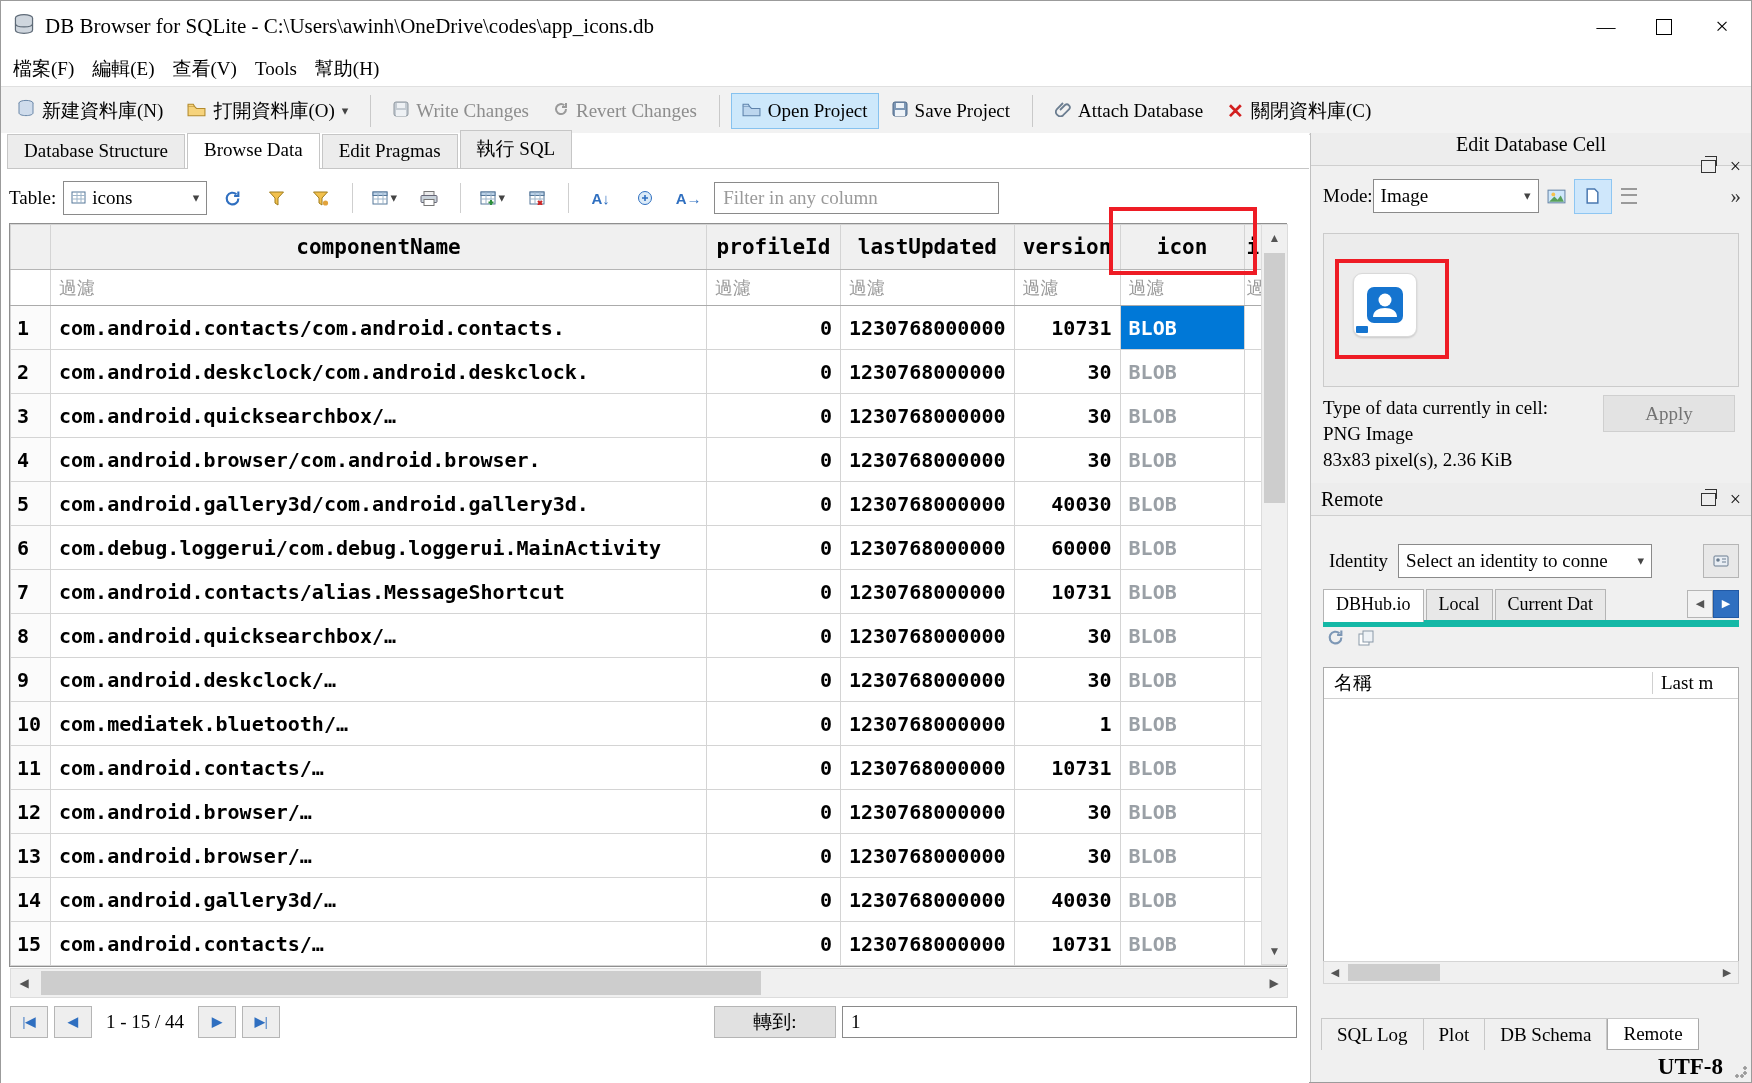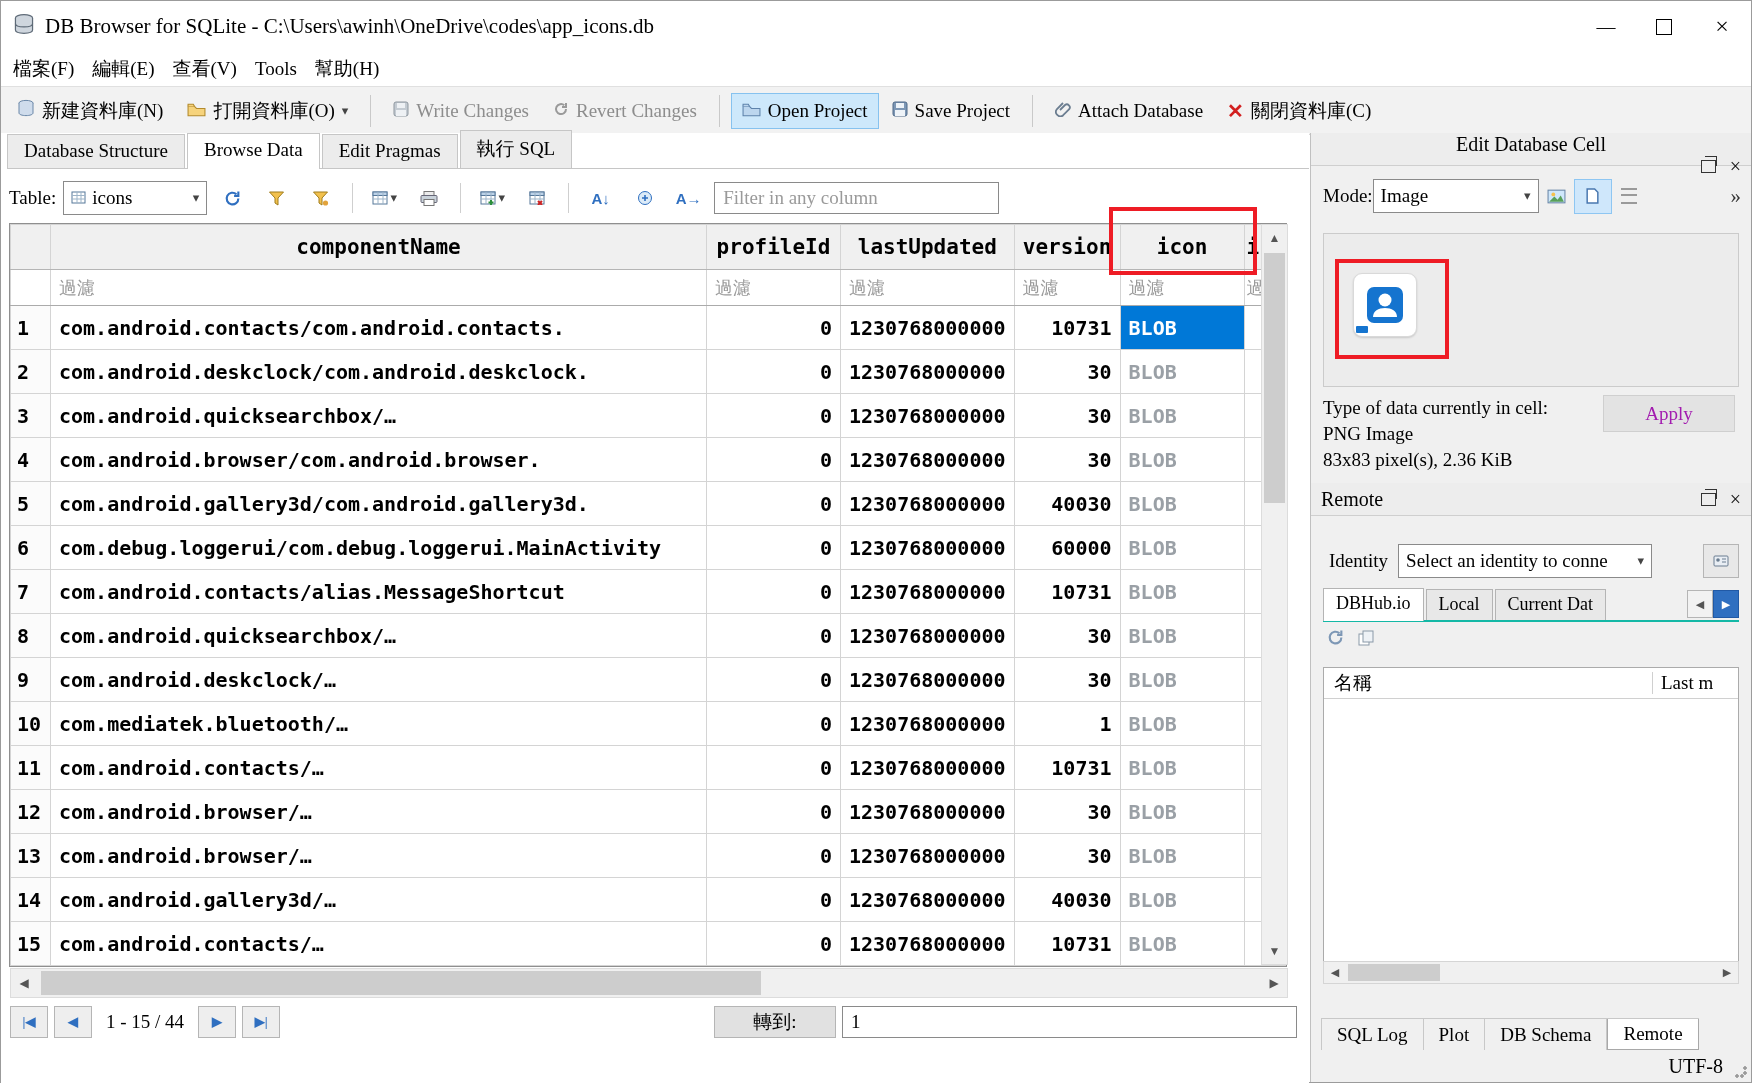--- a/index.html
+++ b/index.html
@@ -82,29 +82,29 @@
   .lines-ico{display:inline-block;width:16px;height:12px;border-top:2.5px solid #9a9a9a;border-bottom:2.5px solid #9a9a9a;position:relative;}
   .lines-ico::after{content:"";position:absolute;left:0;top:3.5px;width:16px;height:2.5px;background:#9a9a9a;}
   #mode-chevrons{margin-left:auto;font-size:21px;color:#333;}
 
   #preview-box{position:absolute;left:12px;right:12px;top:100px;height:152px;background:#ececec;border:1px solid #cbcbcb;}
   #preview-card{position:absolute;left:1352px;top:272px;width:62px;height:62px;background:#fff;border:1px solid #d9d9d9;border-radius:9px;box-shadow:0 1px 2px rgba(0,0,0,.15);display:flex;align-items:center;justify-content:center;}
   #preview-tab{position:absolute;left:1355px;top:325px;width:12px;height:7px;background:#1574cf;border-radius:1px;}
 
   #info-row{position:absolute;left:12px;right:16px;top:262px;display:flex;}
   #info-row .lines{line-height:26px;}
-  #apply-btn{margin-left:auto;width:130px;height:35px;background:#e3e3e3;border:1px solid #cfcfcf;color:#a21caf;display:flex;align-items:center;justify-content:center;font-size:19px;}
+  #apply-btn{margin-left:auto;width:130px;height:35px;background:#e3e3e3;border:1px solid #cfcfcf;color:#737373;display:flex;align-items:center;justify-content:center;font-size:19px;}
   #size-line{position:absolute;left:12px;top:316px;}
 
   #remote-header{top:350px;}
   #identity-row{position:absolute;left:18px;right:12px;top:412px;height:32px;display:flex;align-items:center;gap:10px;}
   #identity-combo{flex:1;max-width:238px;}
   #identity-btn{margin-left:auto;width:34px;height:32px;background:#e8e8e8;border:1px solid #b5b5b5;display:flex;align-items:center;justify-content:center;}
 
-  #remote-tabs{position:absolute;left:12px;right:12px;top:456px;height:31px;display:flex;align-items:flex-end;border-bottom:2px solid #14b8a6;}
+  #remote-tabs{position:absolute;left:12px;right:12px;top:456px;height:31px;display:flex;align-items:center;border-bottom:7px solid #14b8a6;}
   .rtab{padding:4px 12px 5px;border:1px solid #b4b4b4;border-bottom:none;background:#e8e8e8;margin-right:2px;font-size:18px;white-space:nowrap;}
   .rtab.active{background:#fff;margin-bottom:-1px;padding-bottom:7px;}
   #rtab-scroll{margin-left:auto;display:flex;margin-bottom:2px;}
   .spin{width:24px;height:26px;display:flex;align-items:center;justify-content:center;font-size:11px;border:1px solid #b5b5b5;background:#f2f2f2;color:#555;}
   .spin.hot{background:#2f6fc0;color:#fff;border-color:#2159a5;}
 
   #remote-toolbar{position:absolute;left:16px;top:496px;display:flex;gap:14px;align-items:center;}
 
   #remote-list{position:absolute;left:12px;right:12px;top:534px;height:294px;background:#fff;border:1px solid #ababab;}
   #remote-list .lheader{height:30px;border-bottom:1px solid #d0d0d0;display:flex;align-items:center;font-size:19px;}
@@ -113,21 +113,21 @@
   #remote-hscroll{position:absolute;left:12px;right:12px;top:828px;height:23px;background:#f0f0f0;border:1px solid #d5d5d5;display:flex;align-items:center;box-sizing:border-box;}
   #remote-hscroll .sb-btn{width:22px;text-align:center;font-size:11px;color:#555;}
   #remote-hscroll .thumb{height:17px;width:92px;background:#cdcdcd;margin-left:2px;}
   #remote-hscroll .sb-btn.right{margin-left:auto;}
 
   #dock-tabs{position:absolute;left:10px;bottom:32px;height:31px;display:flex;align-items:stretch;border-top:1px solid #c8c8c8;}
   .dtab{padding:0 15px;display:flex;align-items:center;border-right:1px solid #c8c8c8;font-size:19px;background:#f0f0f0;}
   .dtab:first-child{border-left:1px solid #c8c8c8;}
   .dtab.active{background:#fff;border:1px solid #a8a8a8;border-top:none;}
 
-  #statusbar{position:absolute;left:0;right:0;bottom:0;height:31px;background:#f0f0f0;display:flex;align-items:center;justify-content:flex-end;padding-right:28px;font-size:20px;}
+  #statusbar{position:absolute;left:0;right:0;bottom:0;height:31px;background:#f0f0f0;display:flex;align-items:center;justify-content:flex-end;padding-right:28px;font-size:23px;font-weight:bold;}
   #grip{position:absolute;right:4px;bottom:4px;width:12px;height:12px;
         background:radial-gradient(circle at 2px 10px,#9a9a9a 1.5px,transparent 2px),
                    radial-gradient(circle at 7px 10px,#9a9a9a 1.5px,transparent 2px),
                    radial-gradient(circle at 10px 7px,#9a9a9a 1.5px,transparent 2px),
                    radial-gradient(circle at 10px 2px,#9a9a9a 1.5px,transparent 2px);}
 
   
   .anno{position:absolute;border:4px solid #ee1c25;z-index:60;pointer-events:none;}
   #anno-icon-header{left:1108px;top:206px;width:140px;height:60px;}
   #anno-preview{left:1334px;top:258px;width:106px;height:92px;}

